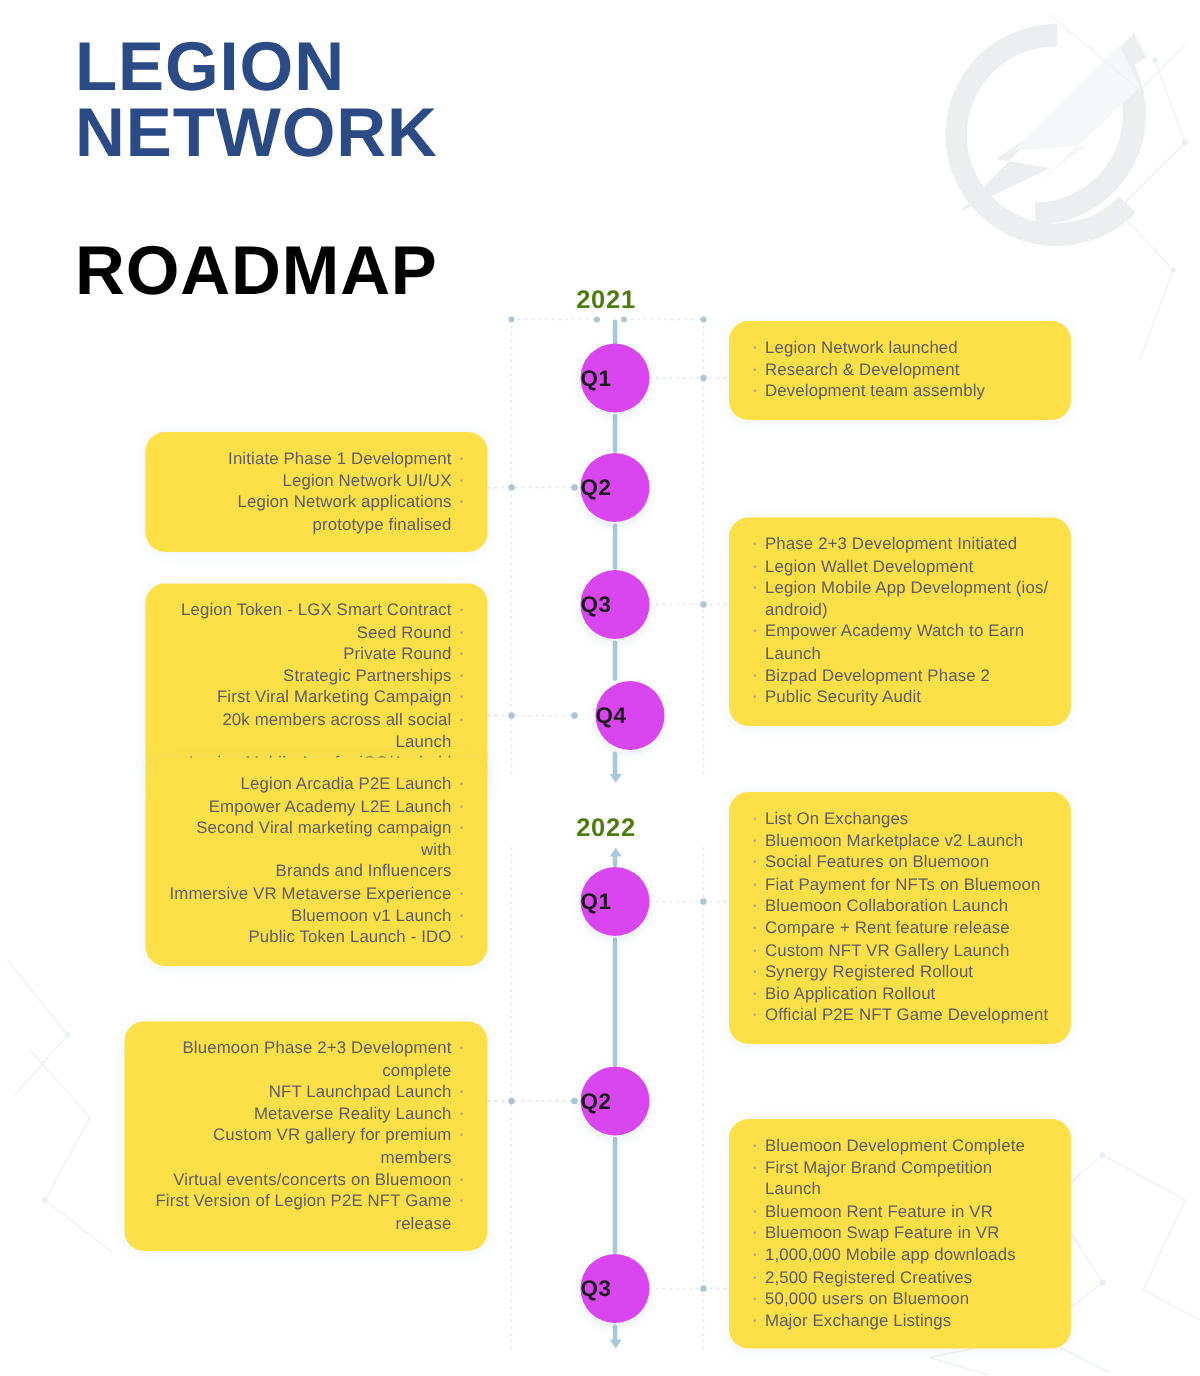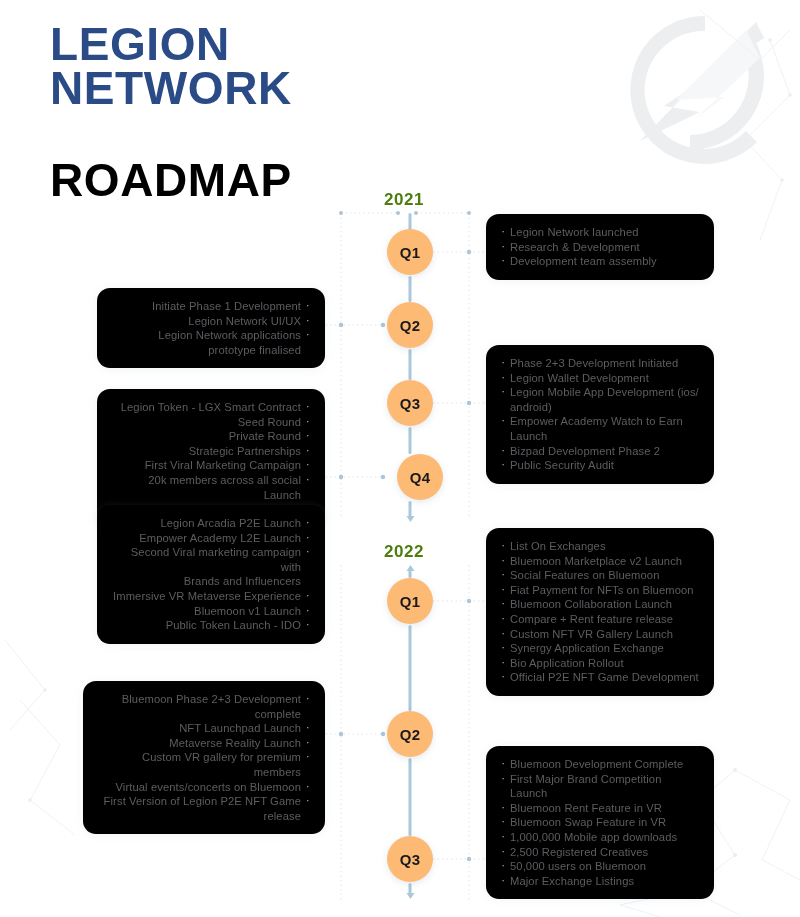--- a/index.html
+++ b/index.html
@@ -71,25 +71,24 @@
     z-index: 4;
     white-space: nowrap;
   }
 
   
   .q-node {
     position: absolute;
     width: 46px;
     height: 46px;
     border-radius: 50%;
-    background: #fdba74;
+    background: #d946ef;
     box-shadow: 0 2px 7px rgba(120,150,180,0.20);
     display: flex;
     align-items: center;
-    justify-content: center;
     transform: translate(-50%, -50%);
     z-index: 5;
   }
   .q-node span {
     font-size: 15px;
     font-weight: bold;
     color: #1a1a1a;
     letter-spacing: 0.3px;
   }
 
@@ -119,21 +118,21 @@
     top: -5px;
     transform: translateX(-50%);
     border-left: 4px solid transparent;
     border-right: 4px solid transparent;
     border-bottom: 6px solid #a9c8dc;
   }
 
   
   .card {
     position: absolute;
-    background: #000000;
+    background: #fde047;
     border-radius: 13px;
     box-shadow: 0 1px 9px rgba(150,175,200,0.15);
     padding: 11px 15px;
     z-index: 3;
   }
   .card ul { list-style: none; }
   .card li {
     font-size: 11.2px;
     line-height: 14.6px;
     color: #5d5d62;
@@ -352,21 +351,21 @@
 
   <div class="card right" style="left:486px; top:528px; width:228px;">
     <ul>
         <li>List On Exchanges</li>
         <li>Bluemoon Marketplace v2 Launch</li>
         <li>Social Features on Bluemoon</li>
         <li>Fiat Payment for NFTs on Bluemoon</li>
         <li>Bluemoon Collaboration Launch</li>
         <li>Compare + Rent feature release</li>
         <li>Custom NFT VR Gallery Launch</li>
-        <li>Synergy Application Exchange</li>
+        <li>Synergy Registered Rollout</li>
         <li>Bio Application Rollout</li>
         <li>Official P2E NFT Game Development</li>
       </ul>
   </div>
 
   <div class="card left" style="left:83px; top:681px; width:242px;">
     <ul>
         <li>Bluemoon Phase 2+3 Development complete</li>
         <li>NFT Launchpad Launch</li>
         <li>Metaverse Reality Launch</li>

